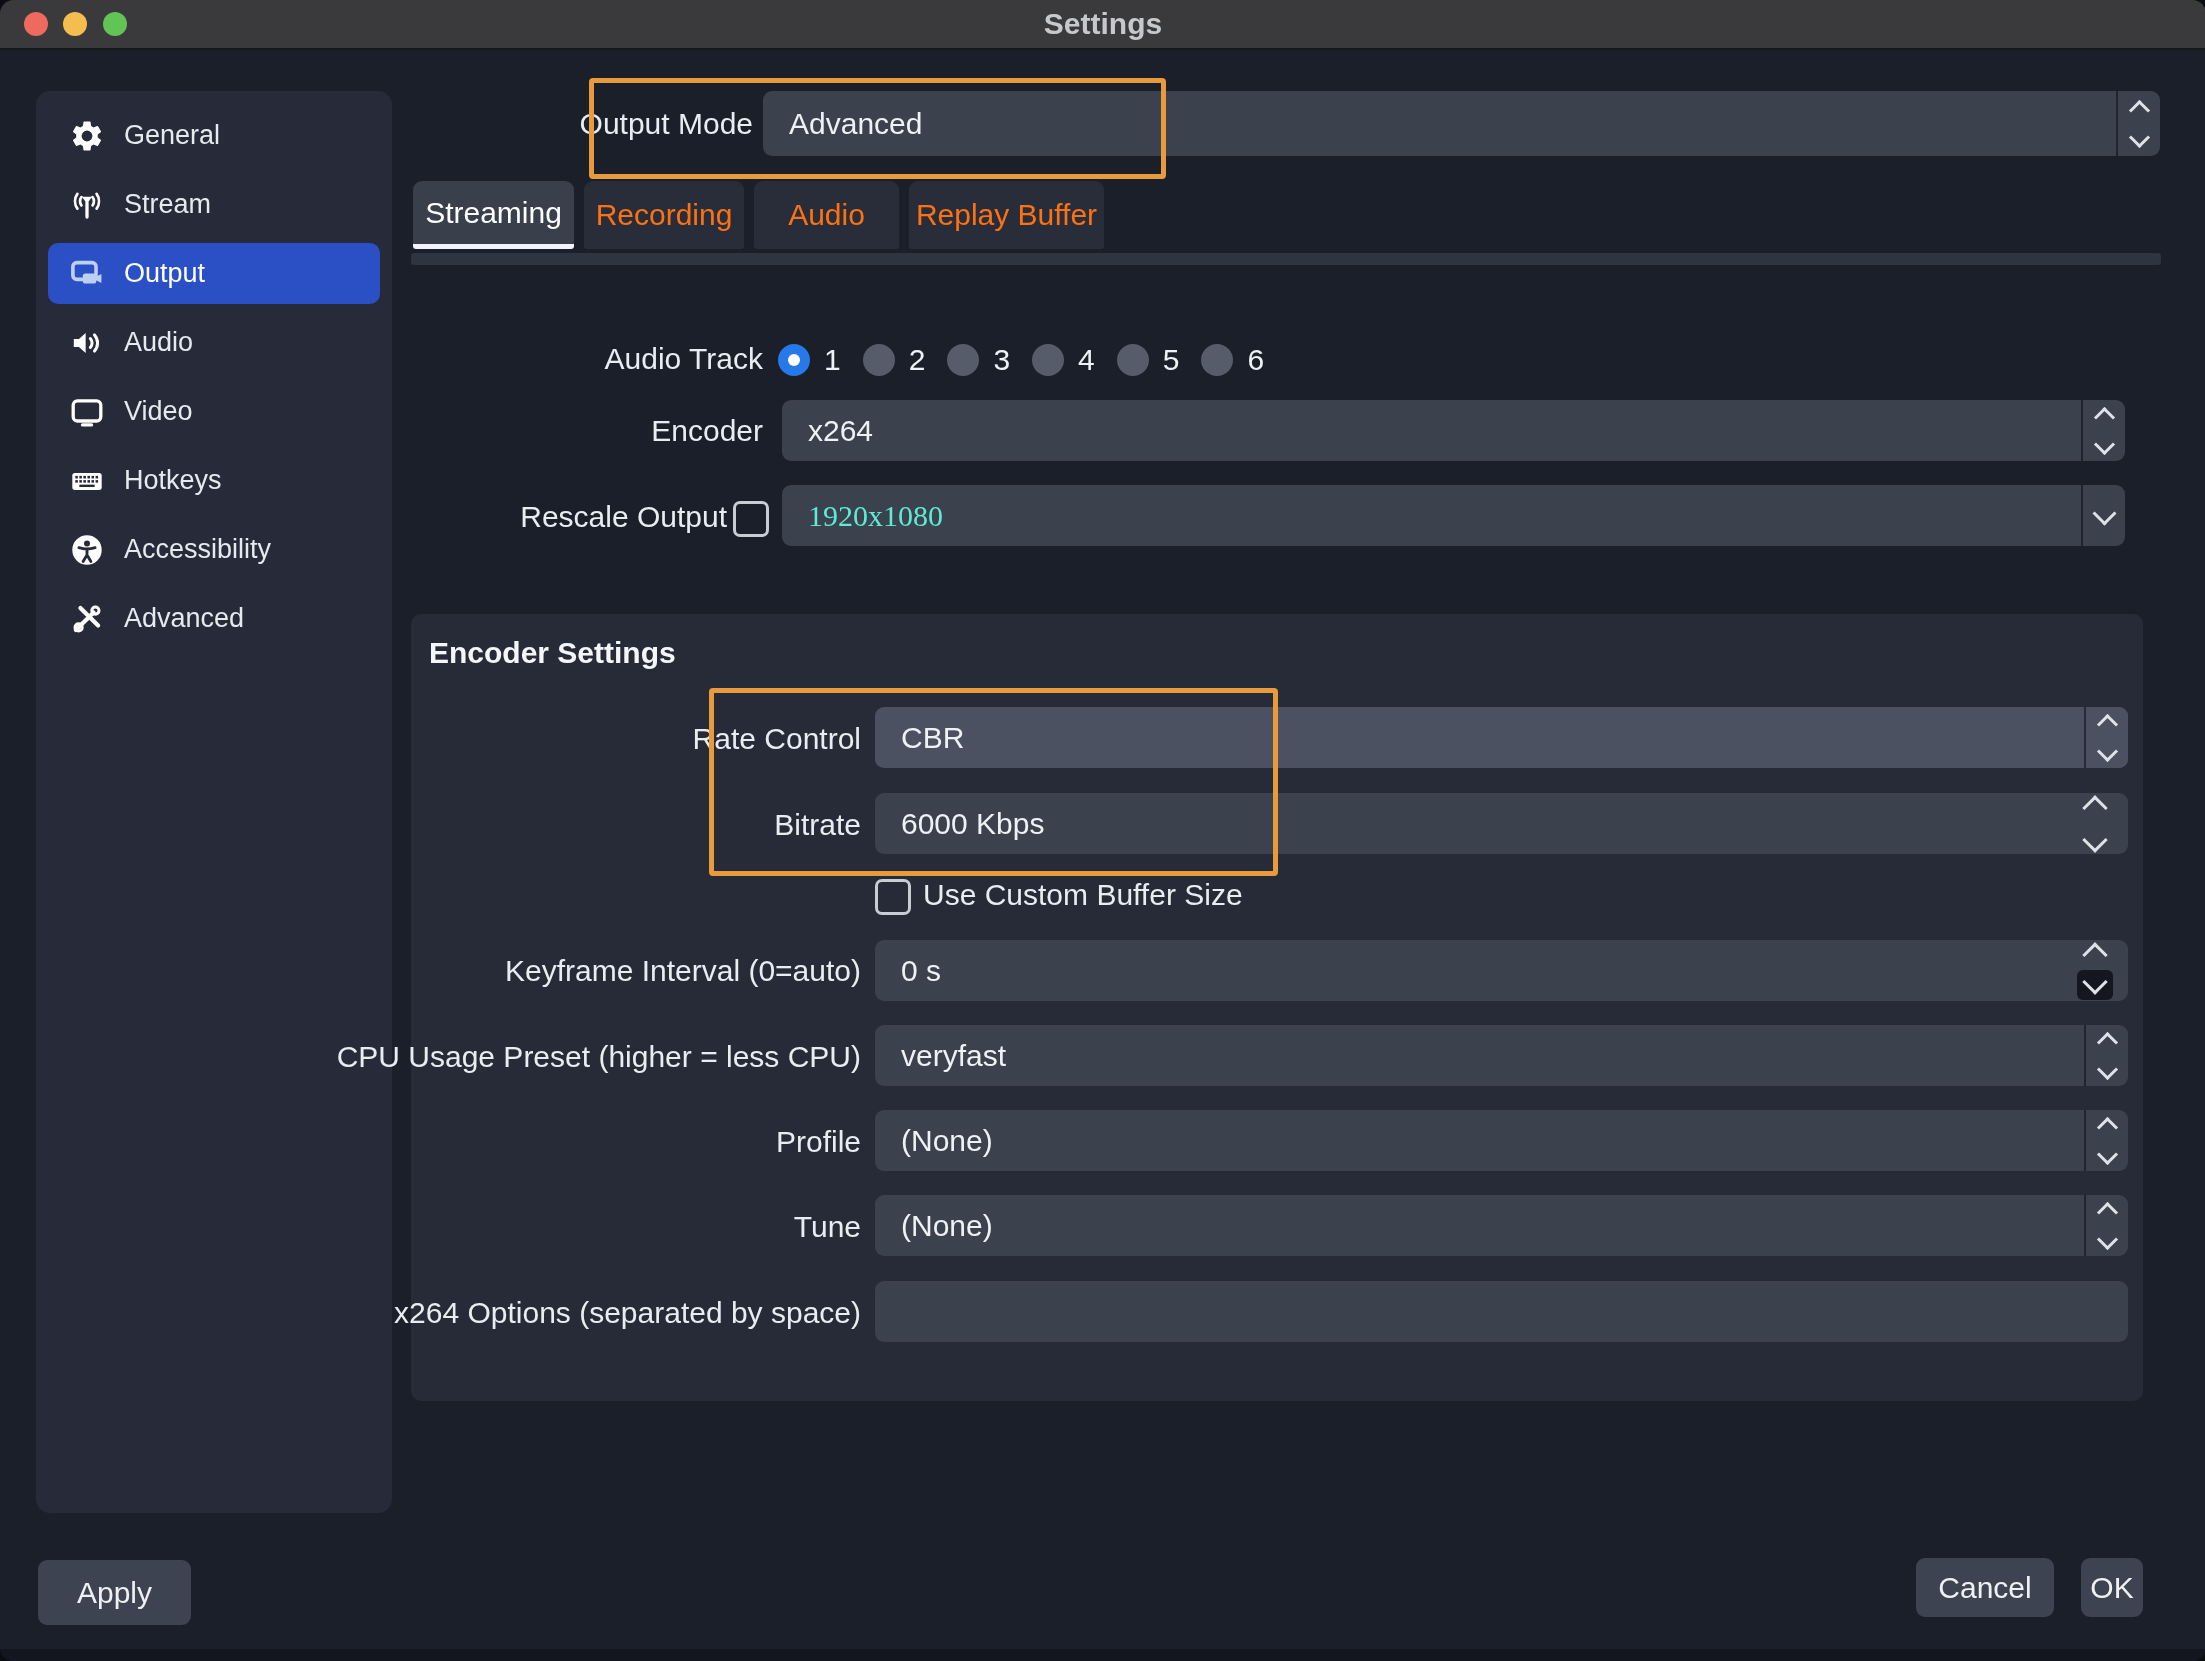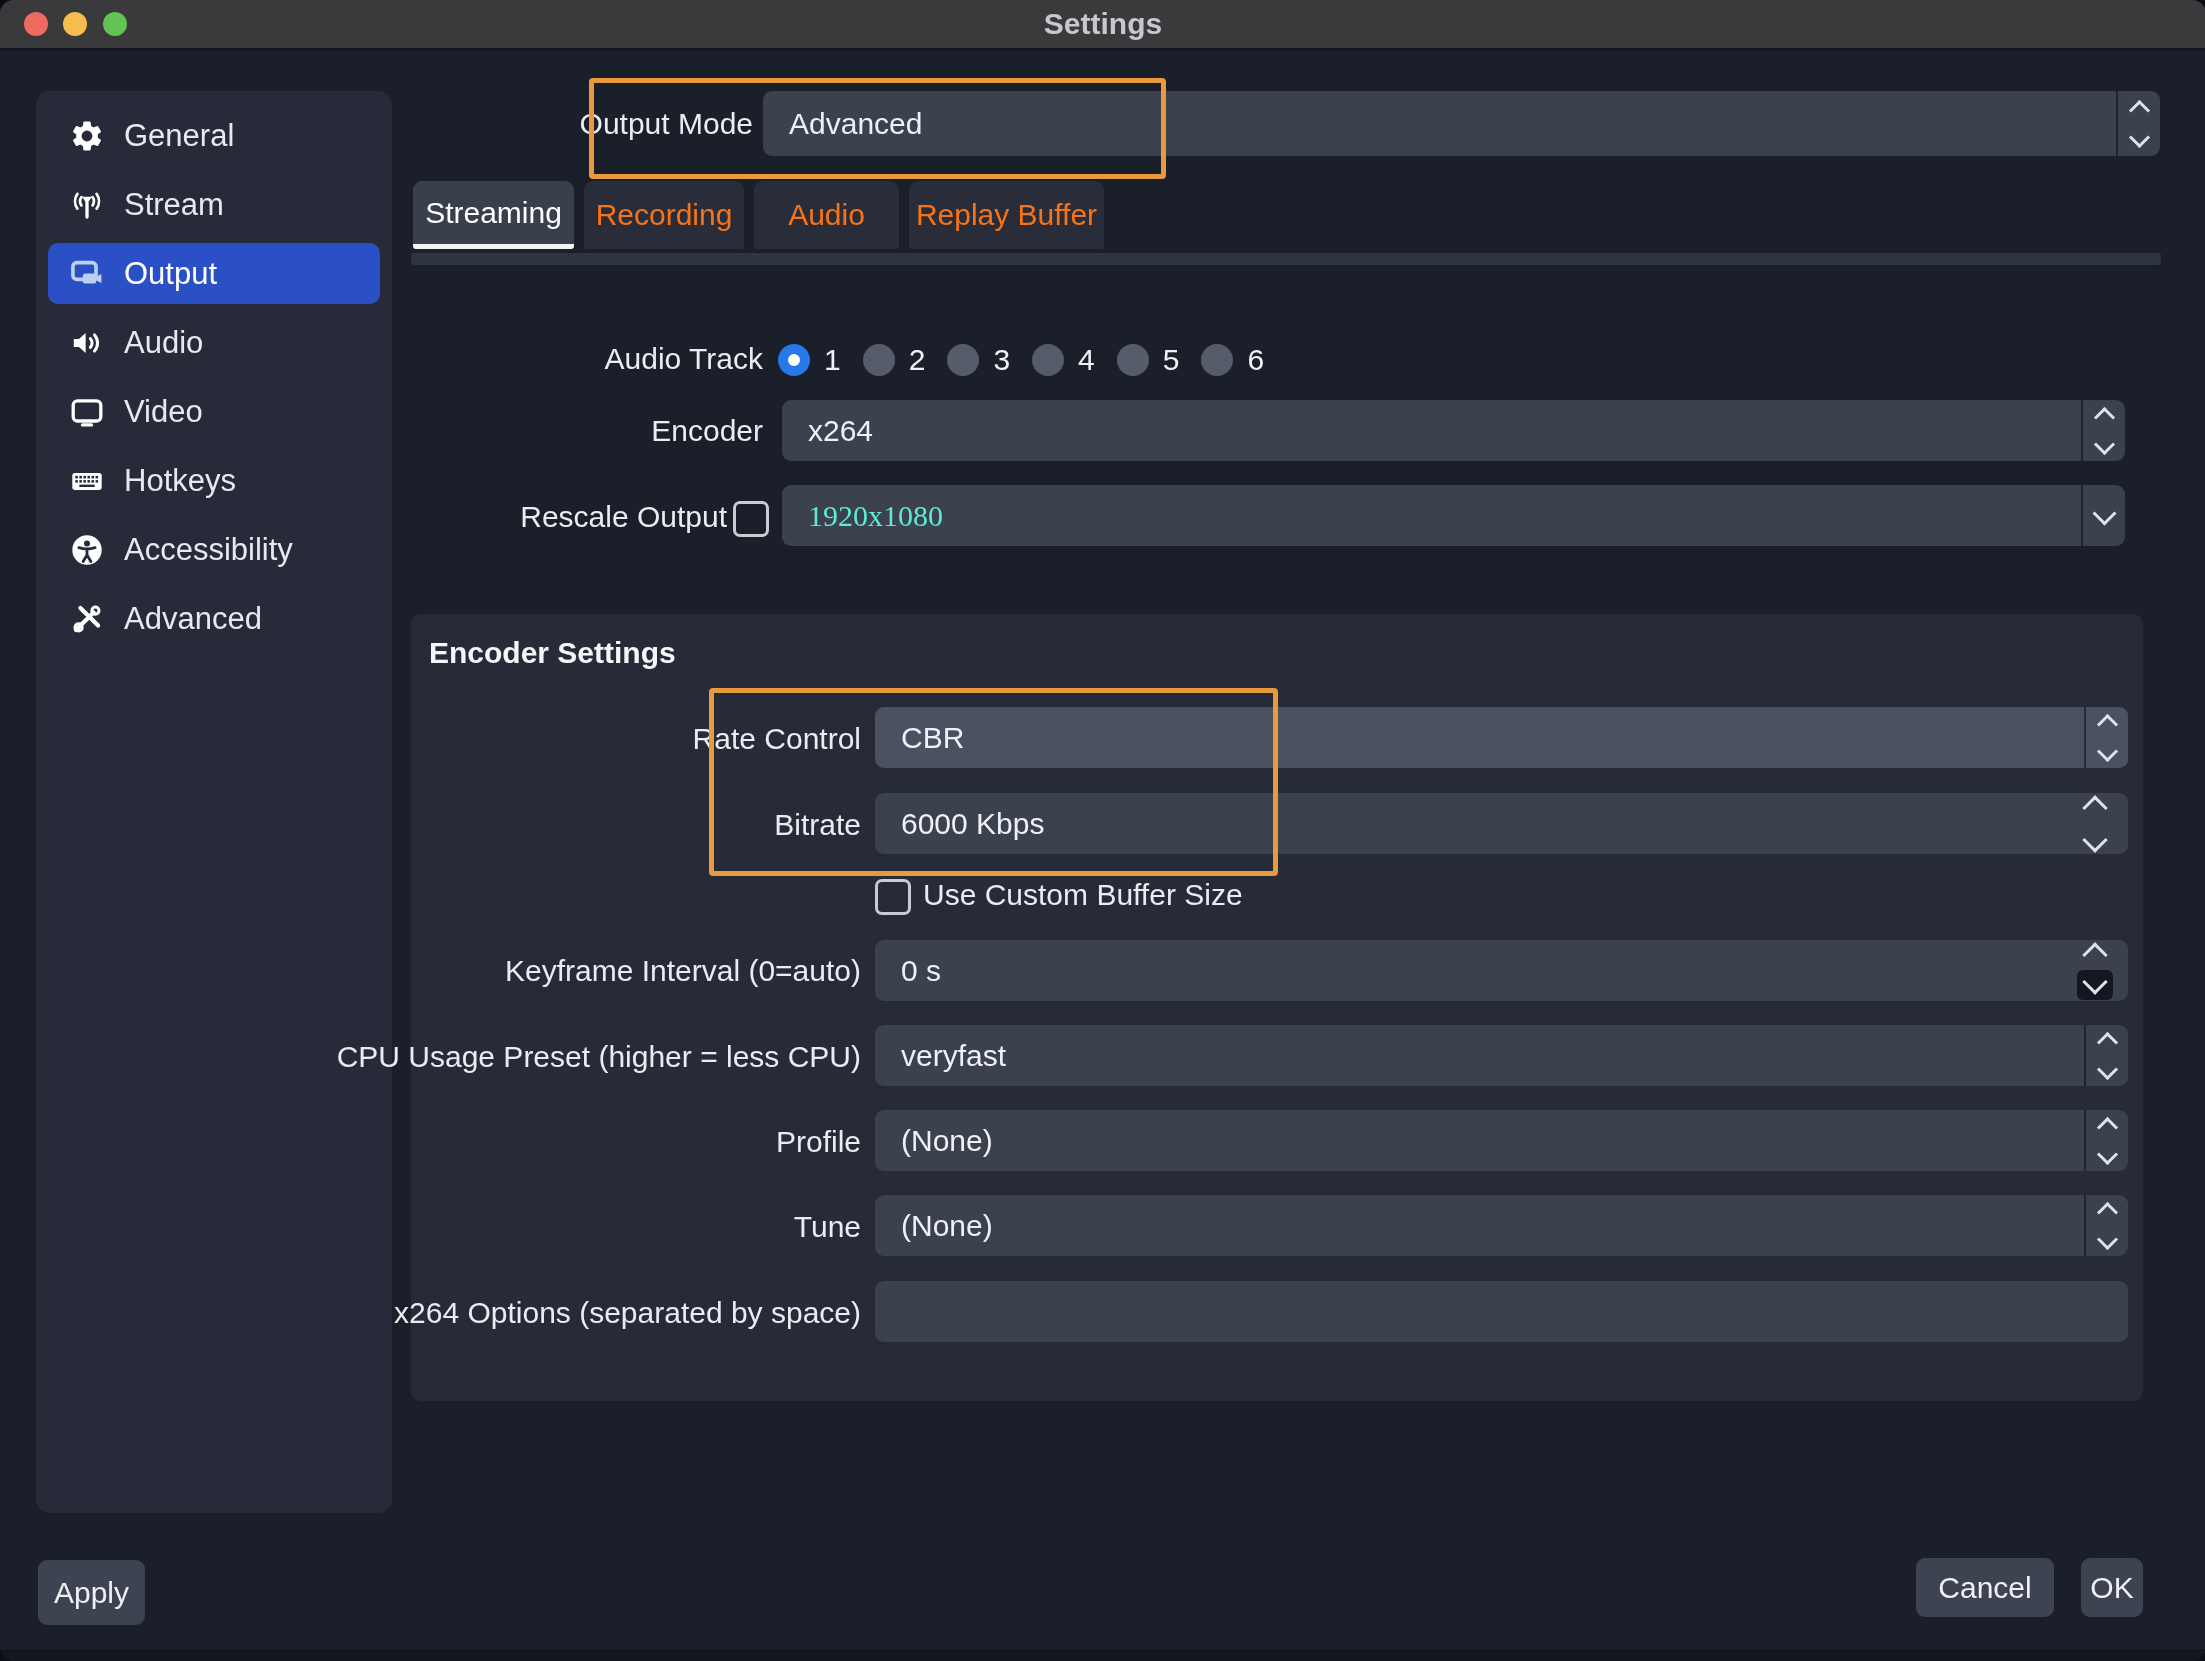--- a/index.html
+++ b/index.html
@@ -14,21 +14,21 @@
     font-weight:bold;font-size:30px;color:#c6c8cc;}
   .traffic{position:absolute;top:12px;width:24px;height:24px;border-radius:50%;}
   .t-red{left:24px;background:#ee6a5f;}
   .t-yellow{left:63px;background:#f5bd4f;}
   .t-green{left:103px;background:#61c454;}
   
   .sidebar{position:absolute;left:36px;top:91px;width:356px;height:1422px;background:#272b39;border-radius:14px;
     padding-top:14px;box-sizing:border-box;}
   .side-item{display:flex;align-items:center;height:61px;margin:0 12px 8px 12px;border-radius:10px;cursor:default;}
   .side-item .ic{width:38px;height:38px;margin-left:20px;flex:0 0 38px;display:flex;align-items:center;justify-content:center;}
-  .side-item .lbl{margin-left:18px;font-size:31px;color:#e6e9ee;}
+  .side-item .lbl{margin-left:18px;font-size:27px;color:#e6e9ee;}
   .side-item.selected{background:#2b50c5;}
   .side-item.selected .lbl{color:#ffffff;}
   
   .flabel{position:absolute;font-size:30px;line-height:36px;color:#e9ecf1;text-align:right;}
   .field{position:absolute;background:#3b414d;border-radius:9px;height:61px;}
   .field .val{position:absolute;left:26px;top:0;height:61px;line-height:61px;font-size:30px;color:#eef1f5;white-space:nowrap;}
   .field .val.dim{color:#5eead4;font-family:Liberation Serif, serif;}
   .field .chev-zone{position:absolute;right:0;top:0;bottom:0;width:42px;border-left:2px solid #20242e;
     display:flex;flex-direction:column;align-items:center;justify-content:center;gap:12px;
     border-radius:0 9px 9px 0;}
@@ -295,19 +295,19 @@
     <span class="val">(None)</span>
     <span class="chev-zone">
         <i class="cv up"></i>
         <i class="cv down"></i>
       </span>
   </div>
 
   <div class="flabel" style="left:297px;top:1295px;width:564px;">x264 Options (separated by space)</div>
   <input class="plain-input" style="left: 875px; top: 1281px; width: 1253px;" value="">
 
-  <div class="btn" style="left:38px;top:1560px;width:107px;height:65px;">Apply</div>
+  <div class="btn" style="left:38px;top:1560px;width:153px;height:65px;">Apply</div>
   <div class="btn" style="left:1916px;top:1558px;width:138px;height:59px;">Cancel</div>
   <div class="btn" style="left:2081px;top:1558px;width:62px;height:59px;">OK</div>
 
   <div class="bottom-edge"></div>
 </div>
 
 
 </body></html>

